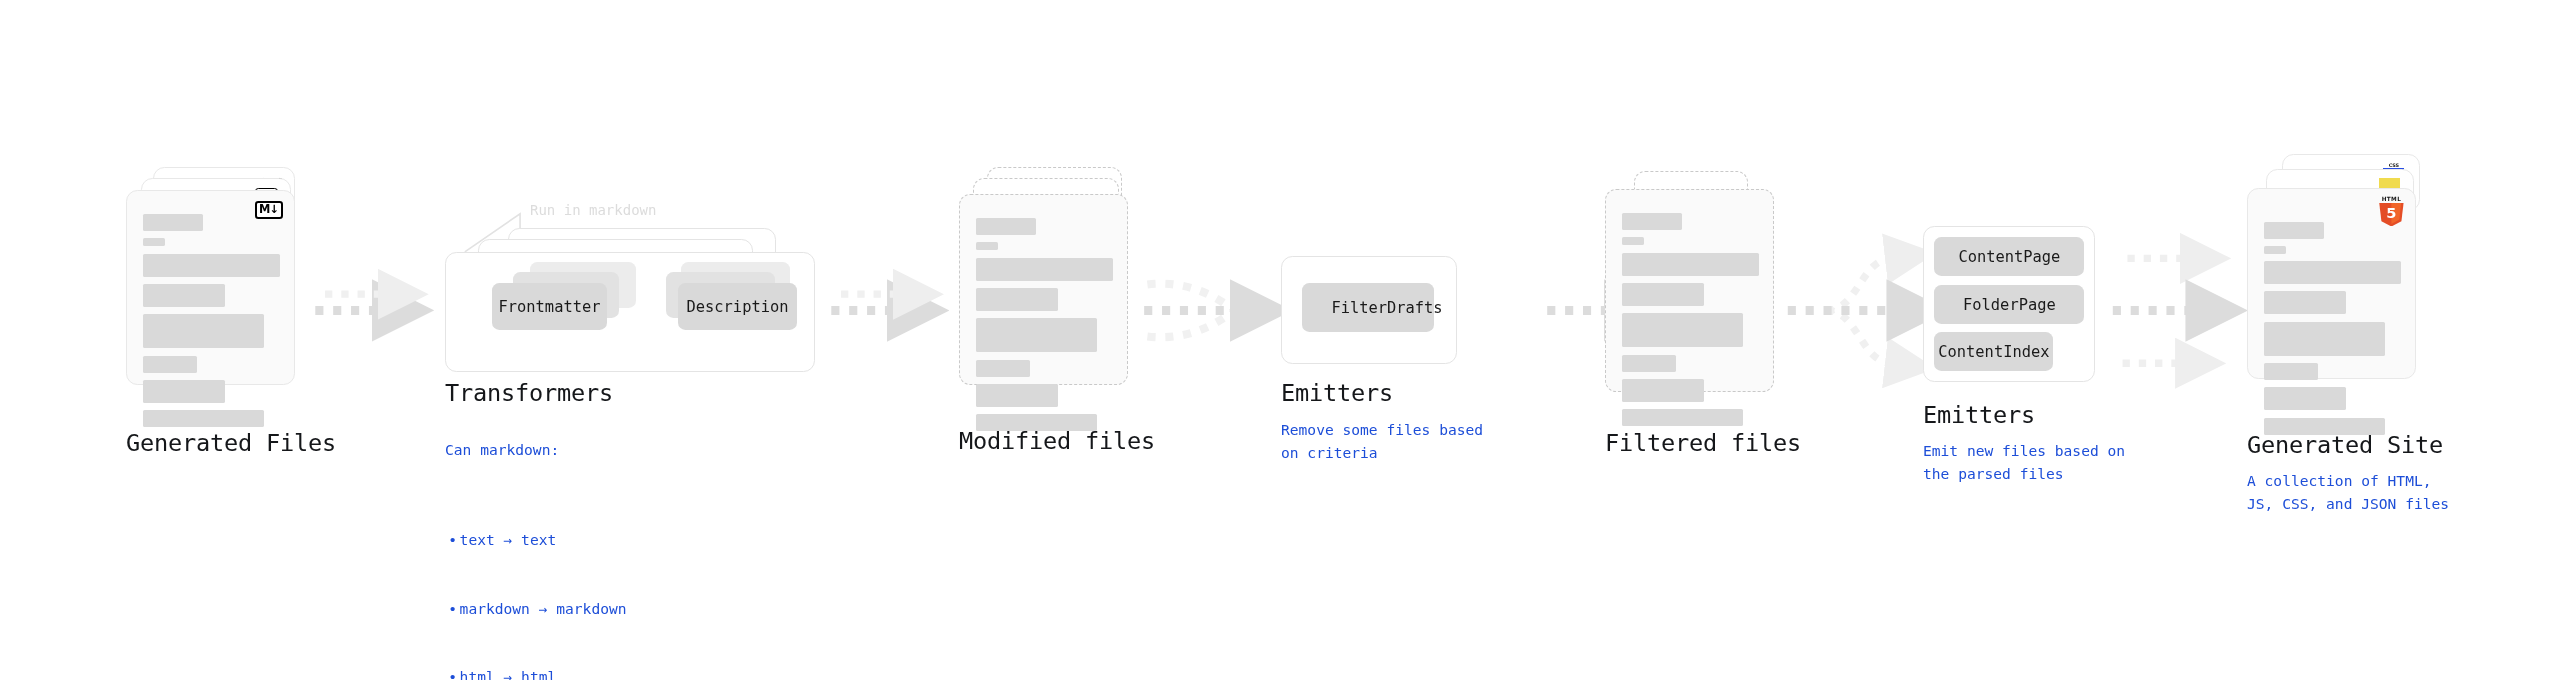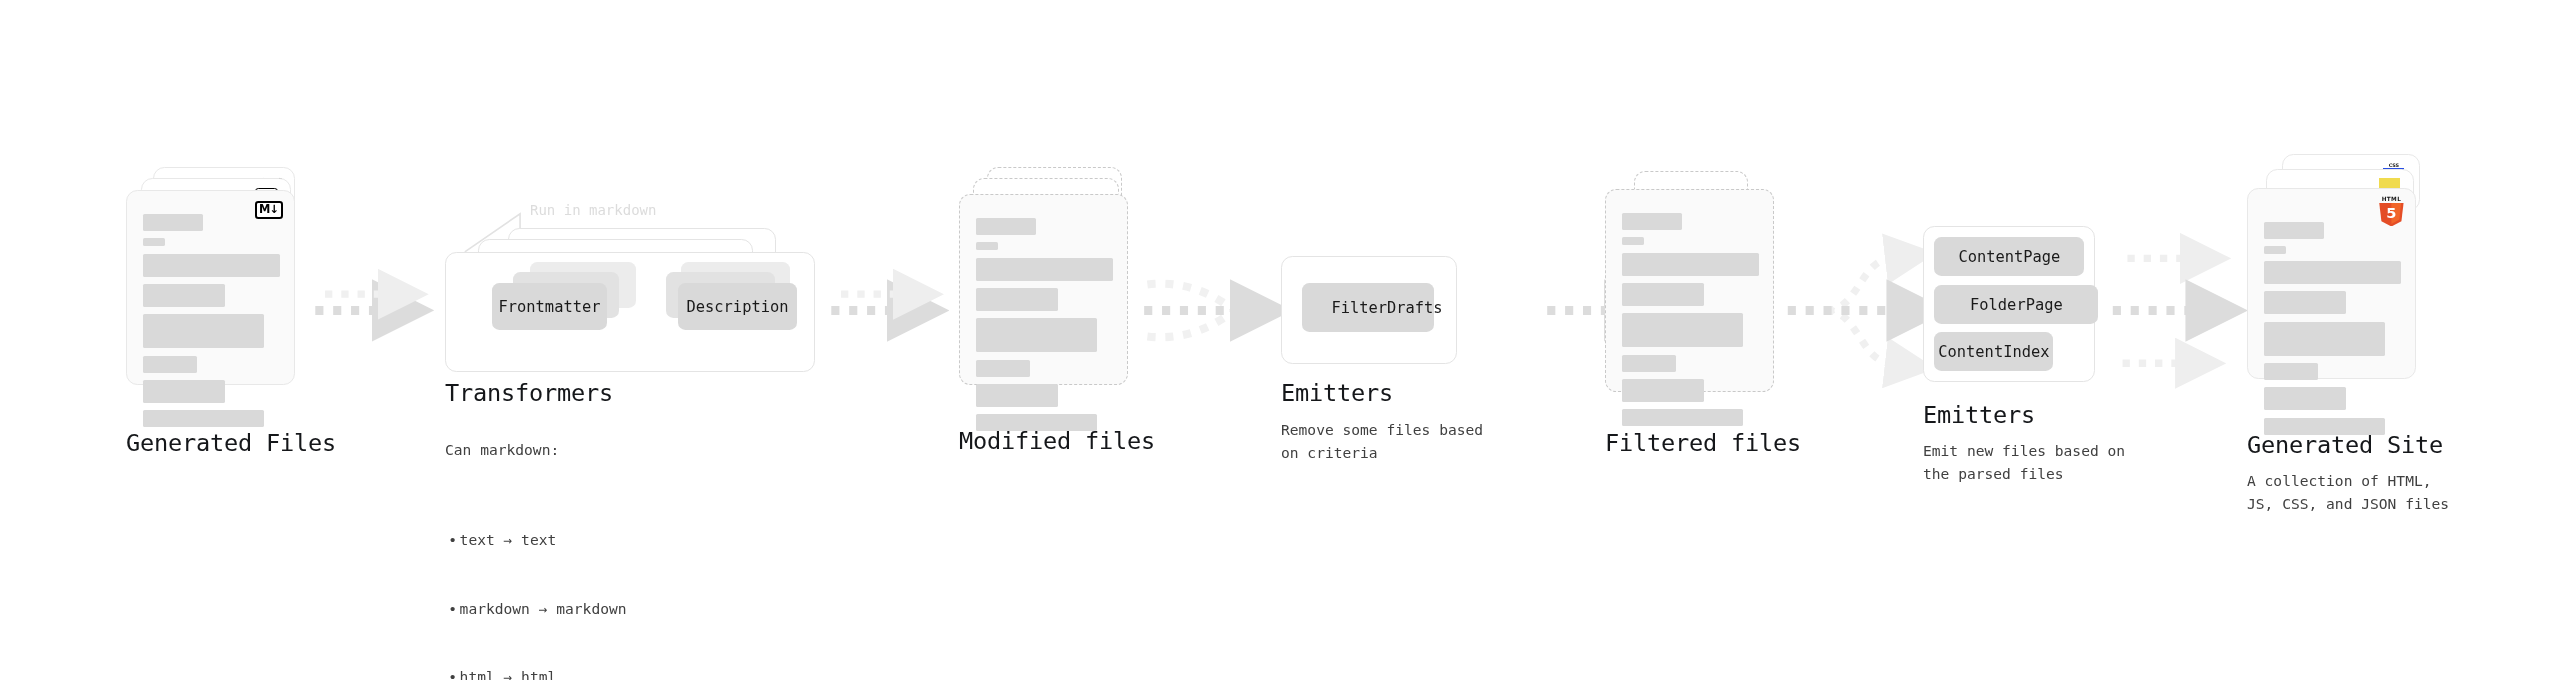--- a/index.html
+++ b/index.html
@@ -148,21 +148,21 @@
     font-size: 23.6px;
     color: #15171a;
     white-space: nowrap;
     letter-spacing: -0.2px;
   }
   .desc {
     position: absolute;
     font-family: "DejaVu Sans Mono", "Liberation Mono", monospace;
     font-size: 14.6px;
     line-height: 1.55;
-    color: #404040;
+    color: #1d4ed8;
     white-space: pre-line;
   }
   .desc .bullets { margin: 0; padding-left: 14.6px; list-style: none; }
   .desc .bullets li { position: relative; margin-top: 23px; }
   .desc .bullets li::before {
     content: "\2022";
     position: absolute; left: -11.4px; top: 0;
   }
 
   .parallel-label {
@@ -350,21 +350,21 @@
         <div class="skel" style="width:121px; height:17px;"></div>
       </div>
     </div>
   </div>
 
   <div class="title" style="left:1605px; top:429px;">Filtered files</div>
 
   <div class="node" style="left:1923px; top:226px;">
     <div class="cbox" style="left:0px; top:0px; width:172px; height:156px;"></div>
     <div class="pill" style="left:11.4px; top:11.4px; width:150px; height:39px;">ContentPage</div>
-    <div class="pill" style="left:11.4px; top:59px; width:164px; height:39px;">FolderPage</div>
+    <div class="pill" style="left:11.4px; top:59px; width:150px; height:39px;">FolderPage</div>
     <div class="pill" style="left:11.4px; top:106px; width:119px; height:39px;">ContentIndex</div>
   </div>
 
   <div class="title" style="left:1923px; top:401px;">Emitters</div>
   <div class="desc" style="left:1923px; top:440px;">Emit new files based on
 the parsed files</div>
 
   <div class="node" style="left:2247px; top:154px;">
 
     <div class="card ghost" style="left:35px; top:0px; width:138px; height:57px;">

